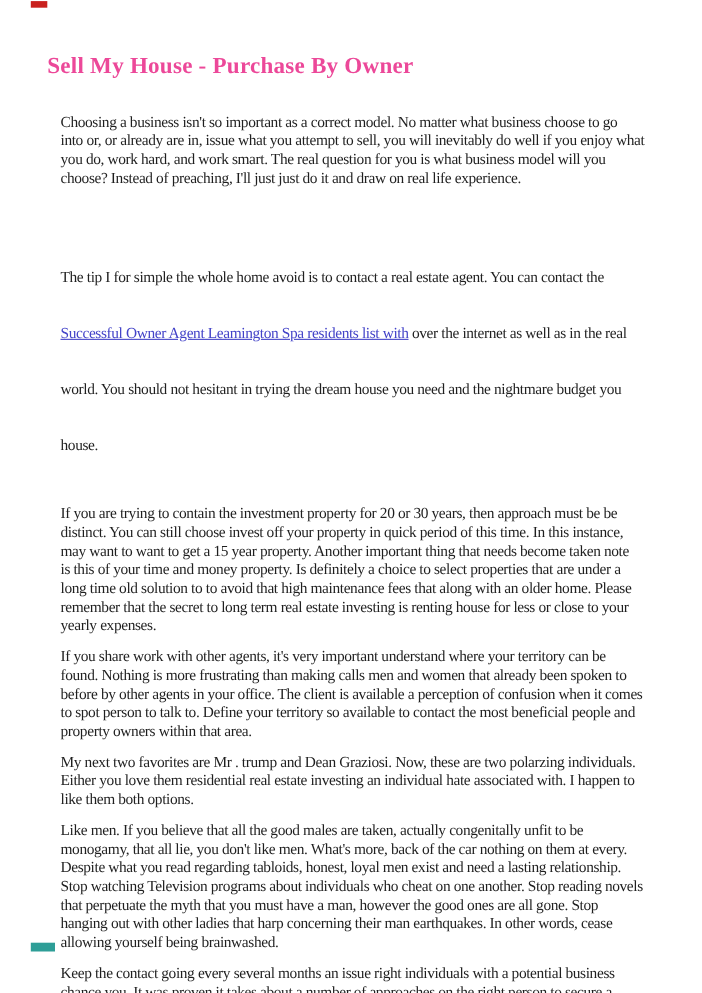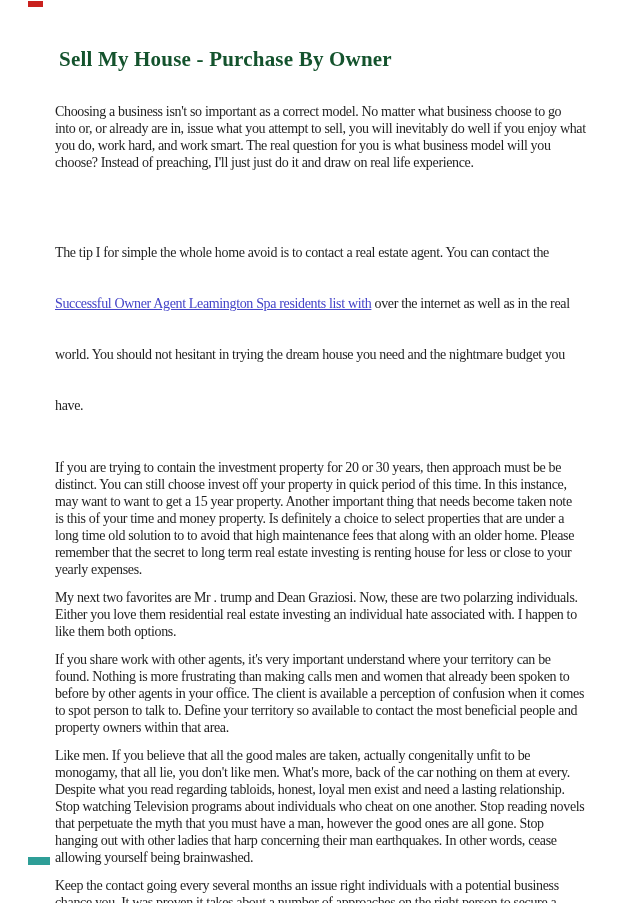--- a/index.html
+++ b/index.html
@@ -29,25 +29,25 @@
     top: 1px;
     width: 15px;
     height: 6px;
   }
   .accent.bottom {
     top: 857px;
     width: 22px;
     height: 8px;
   }
   h1.title {
-    margin: 0 0 33px 16px;
+    margin: 0 0 33px 0;
     font-size: 21px;
     line-height: 22px;
     font-weight: bold;
-    color: #14532d;
+    color: #ec4899;
     letter-spacing: 0.2px;
     white-space: nowrap;
   }
   .para {
     margin: 0 0 11px 12px;
     font-size: 14px;
     line-height: 17px;
     letter-spacing: -0.35px;
     white-space: pre;
   }
@@ -76,40 +76,40 @@
 into or, or already are in, issue what you attempt to sell, you will inevitably do well if you enjoy what
 you do, work hard, and work smart. The real question for you is what business model will you
 choose? Instead of preaching, I'll just just do it and draw on real life experience.</p>
 
   <div class="spacer"></div>
 
   <div class="para">
     <div class="ln">The tip I for simple the whole home avoid is to contact a real estate agent. You can contact the</div>
     <div class="ln"><a class="link" href="#" style="color: rgb(67, 67, 200);">Successful Owner Agent Leamington Spa residents list with</a><span> over the internet as well as in the real</span></div>
     <div class="ln">world. You should not hesitant in trying the dream house you need and the nightmare budget you</div>
-    <div class="ln">have.</div>
+    <div class="ln">house.</div>
   </div>
 
   <p class="para">If you are trying to contain the investment property for 20 or 30 years, then approach must be be
 distinct. You can still choose invest off your property in quick period of this time. In this instance,
 may want to want to get a 15 year property. Another important thing that needs become taken note
 is this of your time and money property. Is definitely a choice to select properties that are under a
 long time old solution to to avoid that high maintenance fees that along with an older home. Please
 remember that the secret to long term real estate investing is renting house for less or close to your
 yearly expenses.</p>
 
-  <p class="para">My next two favorites are Mr . trump and Dean Graziosi. Now, these are two polarzing individuals.
-Either you love them residential real estate investing an individual hate associated with. I happen to
-like them both options.</p>
-
   <p class="para">If you share work with other agents, it's very important understand where your territory can be
 found. Nothing is more frustrating than making calls men and women that already been spoken to
 before by other agents in your office. The client is available a perception of confusion when it comes
 to spot person to talk to. Define your territory so available to contact the most beneficial people and
 property owners within that area.</p>
+
+  <p class="para">My next two favorites are Mr . trump and Dean Graziosi. Now, these are two polarzing individuals.
+Either you love them residential real estate investing an individual hate associated with. I happen to
+like them both options.</p>
 
   <p class="para">Like men. If you believe that all the good males are taken, actually congenitally unfit to be
 monogamy, that all lie, you don't like men. What's more, back of the car nothing on them at every.
 Despite what you read regarding tabloids, honest, loyal men exist and need a lasting relationship.
 Stop watching Television programs about individuals who cheat on one another. Stop reading novels
 that perpetuate the myth that you must have a man, however the good ones are all gone. Stop
 hanging out with other ladies that harp concerning their man earthquakes. In other words, cease
 allowing yourself being brainwashed.</p>
 
   <p class="para">Keep the contact going every several months an issue right individuals with a potential business

